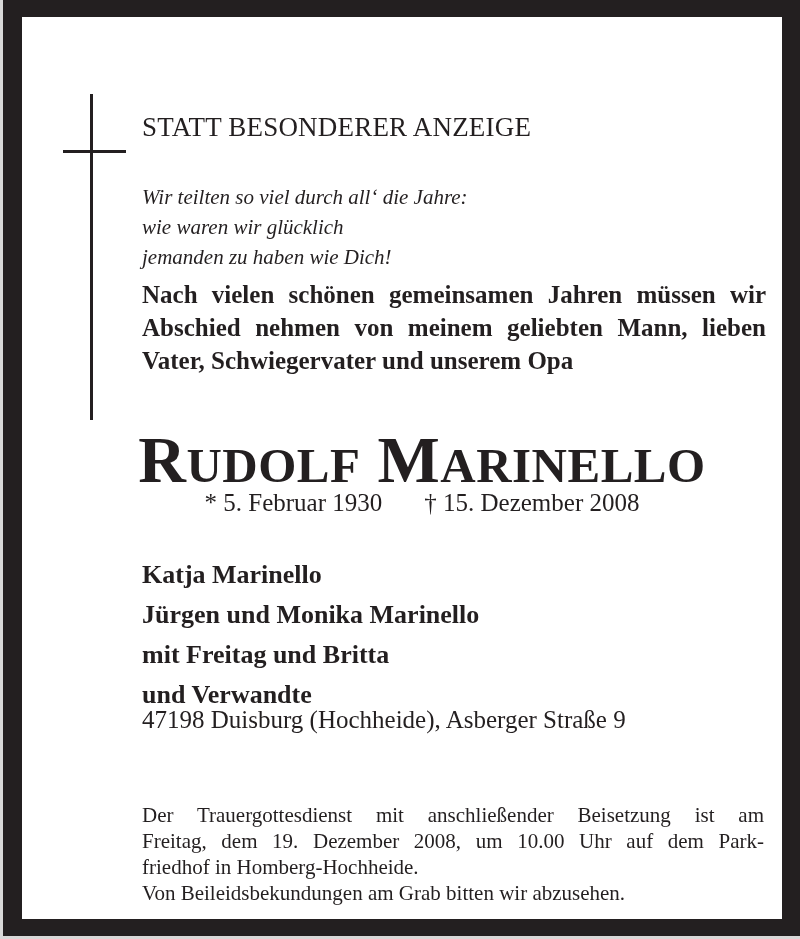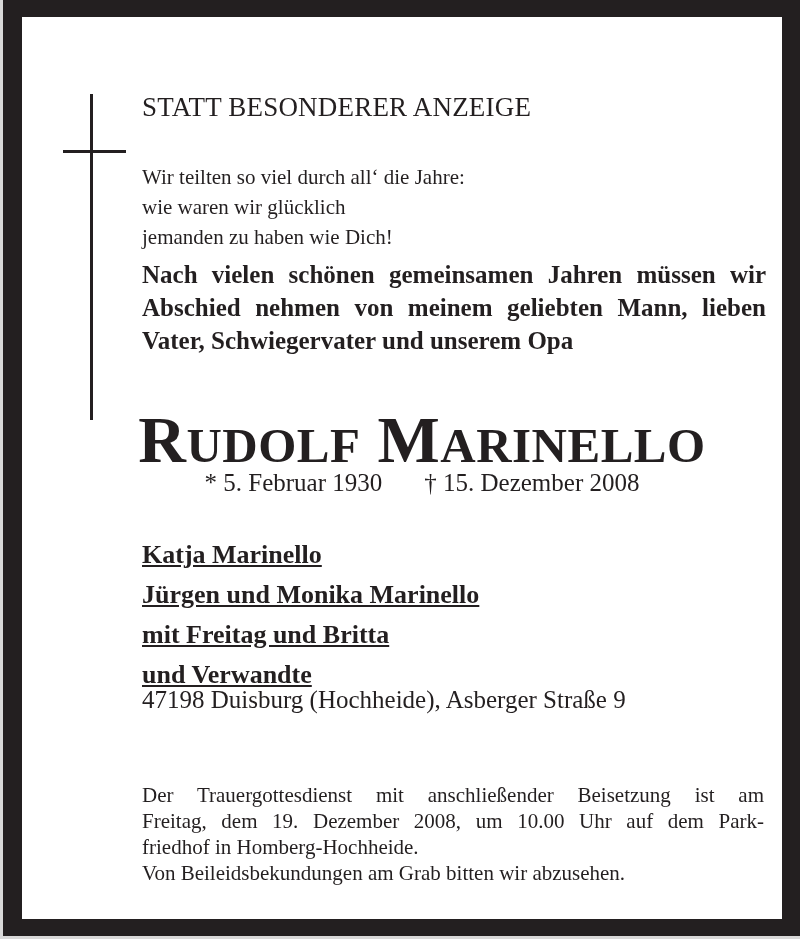--- a/index.html
+++ b/index.html
@@ -8,32 +8,32 @@
     position: absolute; left: 3px; top: 0; width: 797px; height: 936px;
     background: #231f20; box-sizing: border-box;
   }
   .card {
     position: absolute; left: 19px; top: 17px; width: 760px; height: 902px;
     background: #ffffff; color: #231f20;
     font-family: "Liberation Serif", "DejaVu Serif", serif;
   }
   .cross-v { position: absolute; left: 68px; top: 77px; width: 3px; height: 326px; background: #231f20; }
   .cross-h { position: absolute; left: 41px; top: 133px; width: 63px; height: 3px; background: #231f20; }
-  .abs { position: absolute; white-space: nowrap; }
+  .abs { position: absolute; white-space: nowrap; margin-top: 20px; }
   .header { left: 120px; top: 75px; font-size: 27px; letter-spacing: 0.2px; }
-  .poem { left: 120px; top: 145px; font-size: 21px; line-height: 30px; }
+  .poem { left: 120px; top: 145px; font-size: 21px; font-style: italic; line-height: 30px; }
   .poem div { white-space: nowrap; }
   .intro { left: 120px; top: 241px; width: 624px; font-size: 25px; line-height: 33px; white-space: normal; font-weight: bold; }
   .intro .j { text-align: justify; text-align-last: justify; }
   .name { left: 0; width: 800px; top: 388px; text-align: center; font-size: 66px; font-weight: bold; line-height: 70px; letter-spacing: 0.5px; }
   .name .sc { font-size: 49px; }
   .dates { left: 0; width: 800px; top: 452px; text-align: center; font-size: 25px; }
   .dates .gap { display: inline-block; width: 42px; }
   .family { left: 120px; top: 518px; font-size: 26px; font-weight: bold; line-height: 40px; }
-  .family div { white-space: nowrap; text-decoration: underline; }
+  .family div { white-space: nowrap; }
   .address { left: 120px; top: 669px; font-size: 25px; }
   .service { left: 120px; top: 765px; width: 622px; font-size: 21px; line-height: 26px; white-space: normal; }
   .service .j { text-align: justify; text-align-last: justify; }
 </style>
 </head>
 <body>
 
 <div class="frame">
   <div class="card">
 

